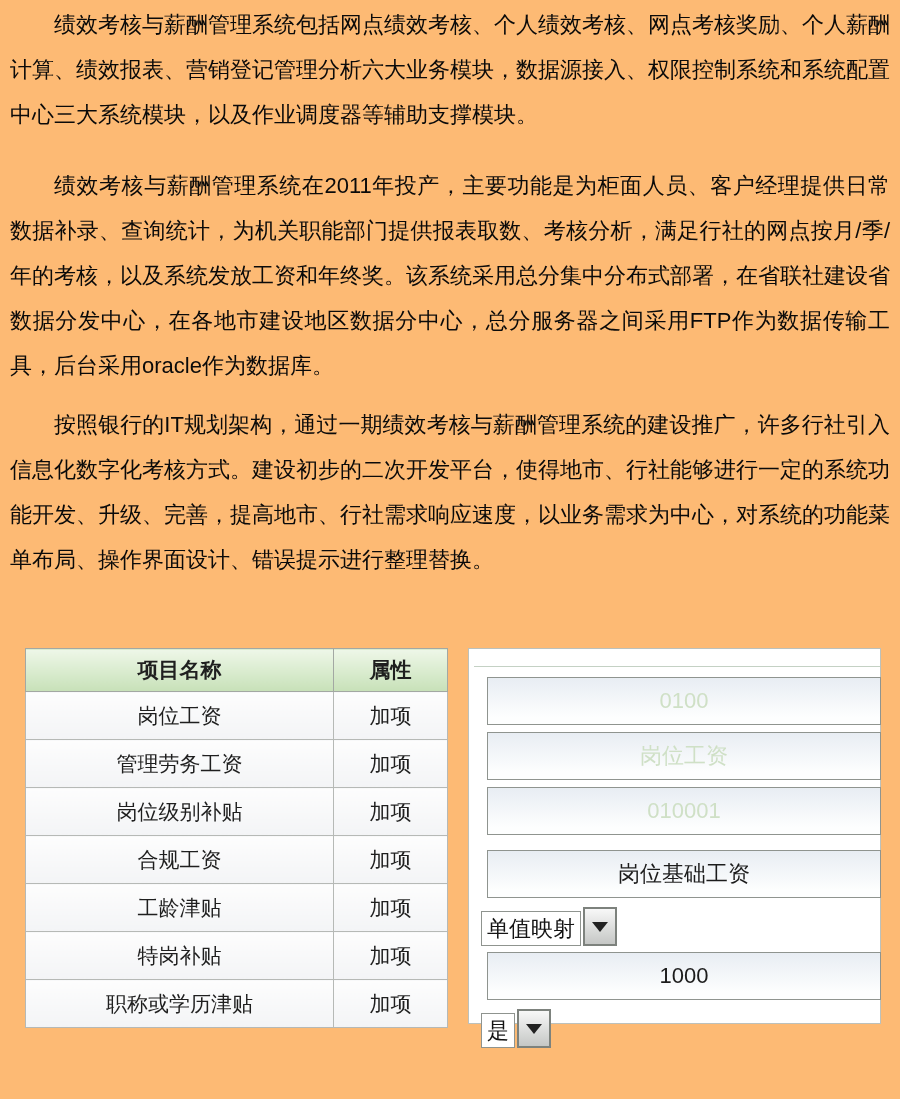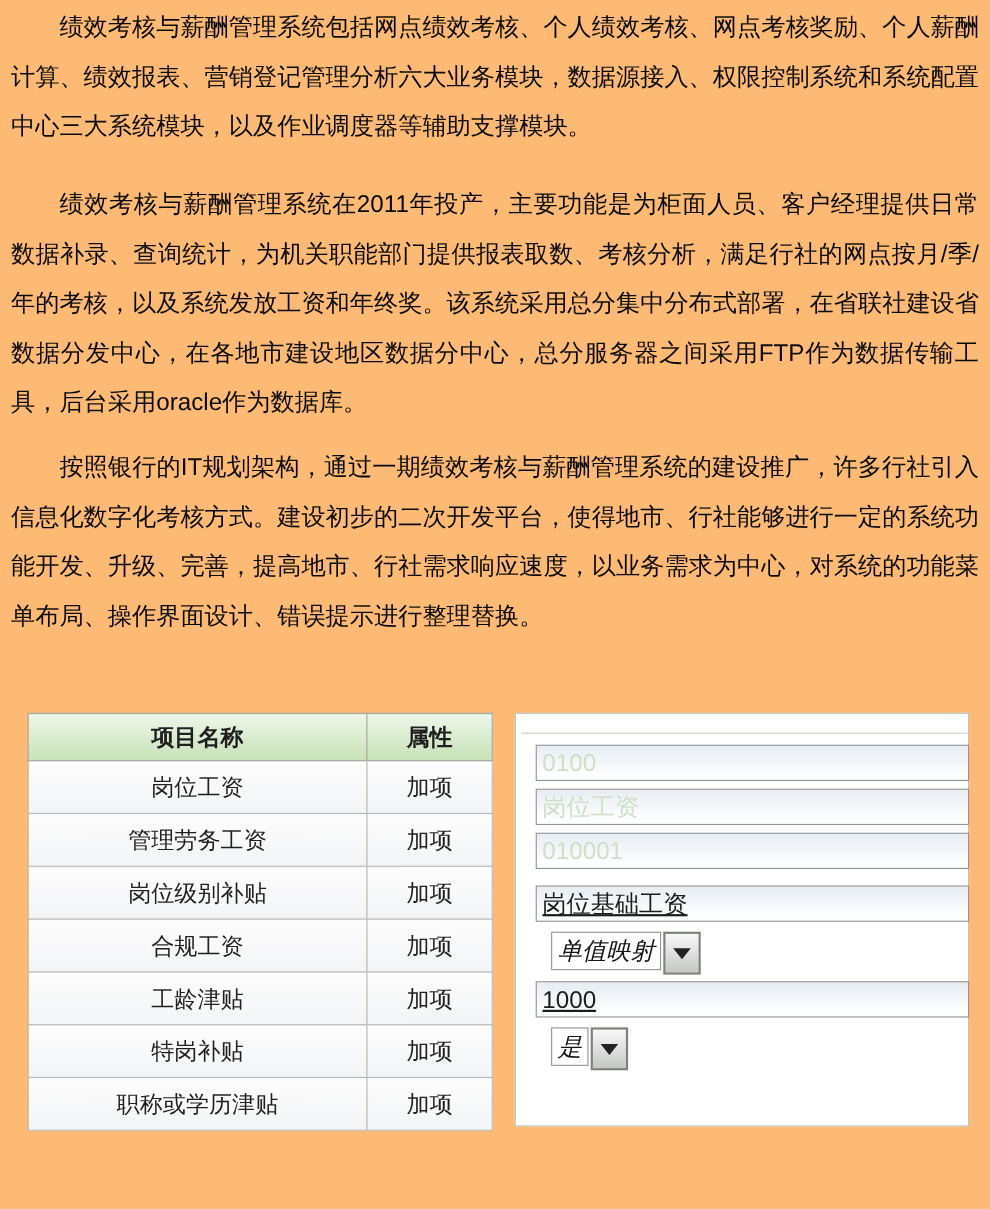--- a/index.html
+++ b/index.html
@@ -42,30 +42,30 @@
   .panel {
     position:absolute; left:468px; top:648px; width:413px; height:376px;
     box-sizing:border-box; border:1px solid #bcc1bc; background:#ffffff;
   }
   .panel-divider {
     margin:17px 0 0 5px; height:0;
     border-top:1px solid #c4d1c4;
   }
   .fld-row { margin-left:18px; margin-right:0; }
   input.fld {
-    display:block; box-sizing:border-box; width:394px; height:33px;
+    display:block; box-sizing:border-box; width:394px; height:48px;
     border:1px solid #8f948f; border-radius:0;
     background:linear-gradient(#e8edf3, #fdfefe 85%);
     font-family:"Liberation Sans", sans-serif;
-    font-size:22px; padding:0 5px; outline:none;
+    font-size:22px; padding:0 5px; outline:none;text-align:center;
   }
   input.fld.pale { color:#cfe0c6; }
-  input.fld.dark { color:#1c1c1c;text-decoration:underline; }
+  input.fld.dark { color:#1c1c1c; }
 
-  .combo { display:flex; align-items:flex-start; margin-left:32px;font-style:italic; }
+  .combo { display:flex; align-items:flex-end; margin-left:12px; }
   .combo-text {
     display:flex; align-items:center; box-sizing:border-box;
     height:35px; border:1px solid #8f948f; background:#ffffff;
     font-size:22px; color:#141414; padding:0 5px; white-space:nowrap;
   }
   .combo-btn {
     box-sizing:border-box; width:34px; height:39px; margin-left:2px;
     border:2px solid #7d827d;
     background:linear-gradient(#f8f8f8, #c5c7c5);
     display:flex; align-items:center; justify-content:center;

